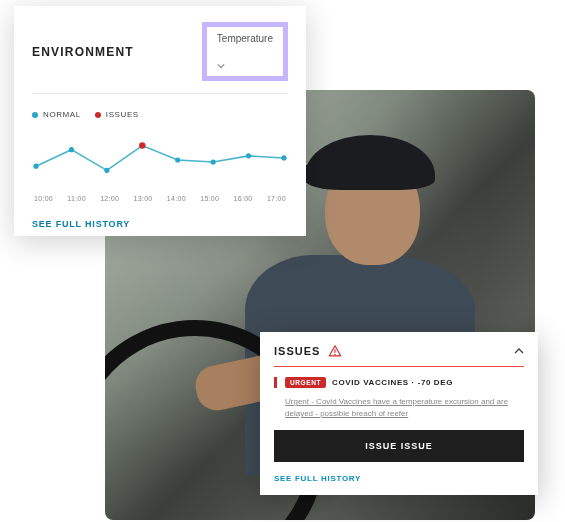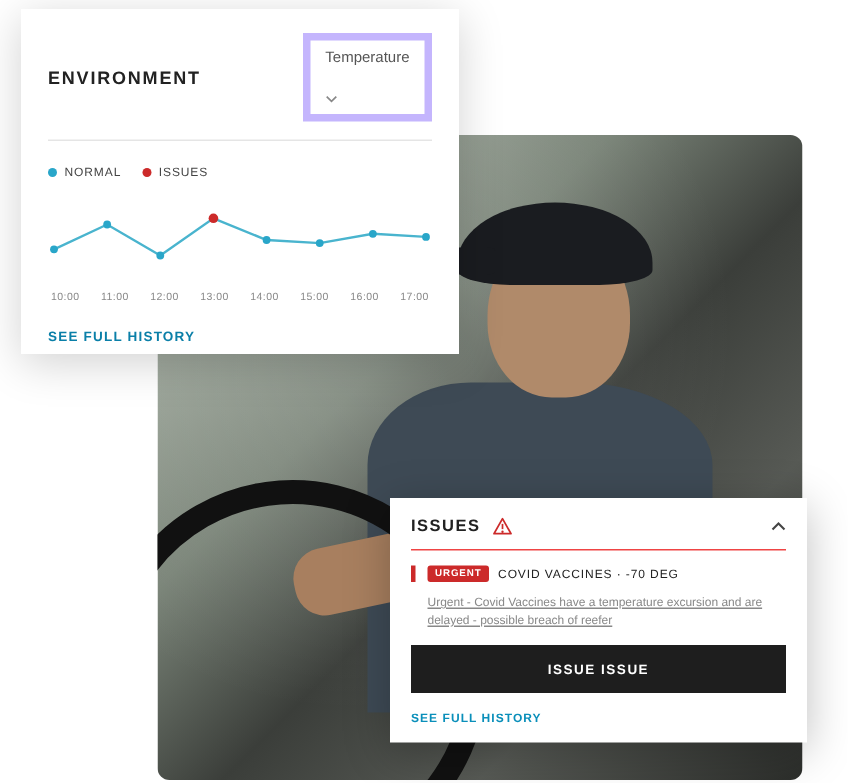--- a/index.html
+++ b/index.html
@@ -217,21 +217,21 @@
     background: #cc2a2a;
     color: #fff;
     font-size: 6.5px;
     font-weight: 700;
     letter-spacing: 0.6px;
     padding: 2px 5px;
     border-radius: 2px;
   }
   .issue-title {
     font-size: 8px;
-    font-weight: 400;
+    font-weight: 700;
     letter-spacing: 0.6px;
     color: #222;
   }
   .issue-desc {
     font-size: 8px;
     color: #888;
     line-height: 1.5;
     margin: 8px 0 10px 11px;
     text-decoration: underline;
   }

